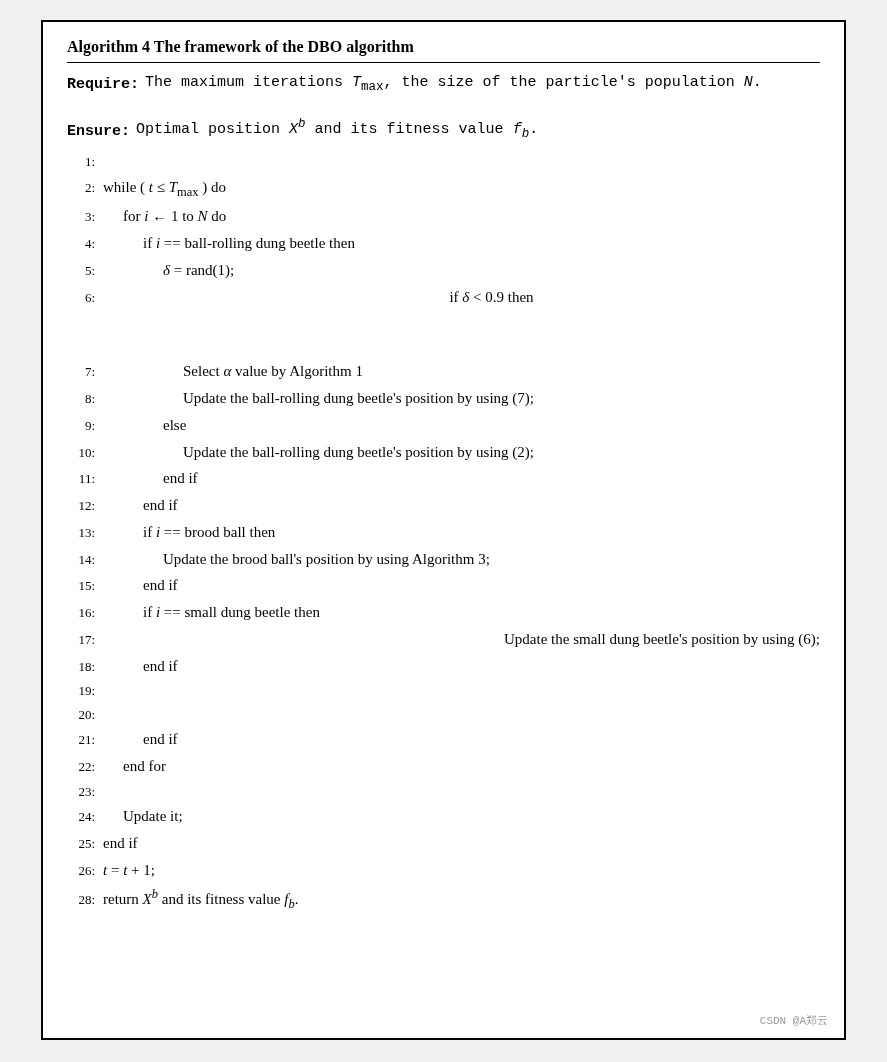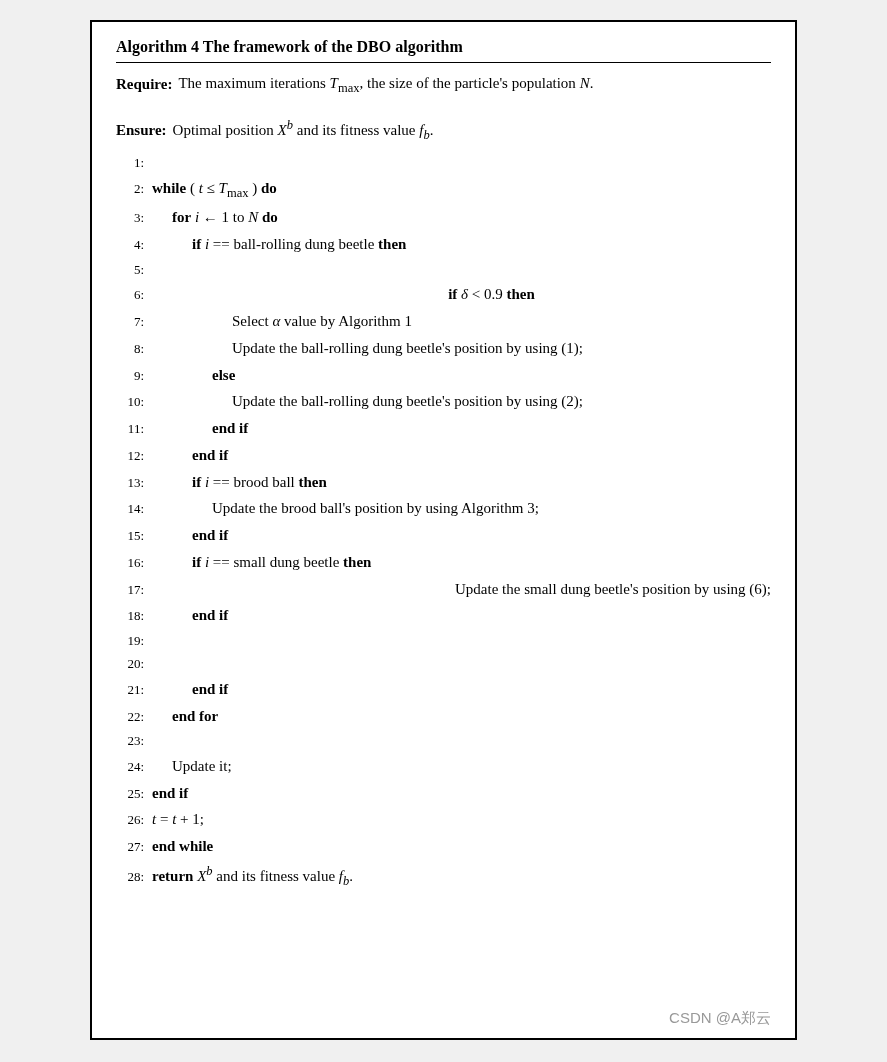--- a/index.html
+++ b/index.html
@@ -14,21 +14,21 @@
       justify-content: center;
       align-items: flex-start;
       padding: 20px;
       font-family: 'Times New Roman', Times, serif;
       font-size: 15px;
     }
 
     .algorithm-box {
       background: #ffffff;
       border: 2px solid #000000;
-      width: 707px;
+      width: 805px;
       min-height: 1020px;
       padding: 16px 24px 24px 24px;
       position: relative;
     }
 
     .algorithm-header {
       border-bottom: 1.5px solid #000000;
       padding-bottom: 6px;
       margin-bottom: 8px;
     }
@@ -57,36 +57,37 @@
       font-size: 13px;
       color: #000;
       flex-shrink: 0;
     }
 
     .line-content {
       flex: 1;
     }
 
     .keyword-bold {
-      font-weight: bold;
+      font-weight: normal;
     }
 
     .watermark {
       position: absolute;
       bottom: 10px;
-      right: 24px;
-      font-size: 15px;
+      right: 16px;
+      font-size: 11px;
       color: #999;
-      font-family: Liberation Sans, sans-serif;
+      font-family: Liberation Mono, monospace;
     }
 
     .require-line {
       display: flex;
-      align-items: center;
+      align-items: flex-end;
       margin-bottom: 2px;
+      font-family: Liberation Mono, monospace;
     }
 
     .require-label {
       font-weight: bold;
       margin-right: 6px;
       flex-shrink: 0;
     }
 
     
     .math-italic {
@@ -131,32 +132,33 @@
         <div class="line">
           <span class="line-number">3:</span>
           <span class="line-content" style="padding-left: 20px;"><span class="keyword-bold">for</span> <span class="math-italic">i</span> ← 1 to <span class="math-italic">N</span> <span class="keyword-bold">do</span></span>
         </div>
         <div class="line">
           <span class="line-number">4:</span>
           <span class="line-content" style="padding-left: 40px;"><span class="keyword-bold">if</span> <span class="math-italic">i</span> == ball-rolling dung beetle <span class="keyword-bold">then</span></span>
         </div>
         <div class="line">
           <span class="line-number">5:</span>
+          <span class="line-content" style="padding-left: 60px;"><span class="math-italic">δ</span> = rand(1);</span>
         </div>
         <div class="line">
           <span class="line-number">6:</span>
           <span class="line-content" style="padding-left: 60px; text-align: center;"><span class="keyword-bold">if</span> <span class="math-italic">δ</span> &lt; 0.9 <span class="keyword-bold">then</span></span>
         </div>
         <div class="line">
           <span class="line-number">7:</span>
-          <span class="line-content" style="padding-left: 80px;">Select <span class="math-italic">α</span> value by Algorithm 1</span>
+          <span class="line-content" style="padding-left: 80px; margin-top: 48px;">Select <span class="math-italic">α</span> value by Algorithm 1</span>
         </div>
         <div class="line">
           <span class="line-number">8:</span>
-          <span class="line-content" style="padding-left: 80px;">Update the ball-rolling dung beetle's position by using (1);</span>
+          <span class="line-content" style="padding-left: 80px;">Update the ball-rolling dung beetle's position by using (7);</span>
         </div>
         <div class="line">
           <span class="line-number">9:</span>
           <span class="line-content" style="padding-left: 60px;"><span class="keyword-bold">else</span></span>
         </div>
         <div class="line">
           <span class="line-number">10:</span>
           <span class="line-content" style="padding-left: 80px;">Update the ball-rolling dung beetle's position by using (2);</span>
         </div>
         <div class="line">
@@ -214,24 +216,20 @@
         </div>
         <div class="line">
           <span class="line-number">25:</span>
           <span class="line-content" style=""><span class="keyword-bold">end if</span></span>
         </div>
         <div class="line">
           <span class="line-number">26:</span>
           <span class="line-content" style=""><span class="math-italic">t</span> = <span class="math-italic">t</span> + 1;</span>
         </div>
         <div class="line">
-          <span class="line-number">27:</span>
-          <span class="line-content" style=""><span class="keyword-bold">end while</span></span>
-        </div>
-        <div class="line">
           <span class="line-number">28:</span>
           <span class="line-content" style=""><span class="keyword-bold">return</span> <span class="math-italic">X</span><sup><span class="math-italic">b</span></sup> and its fitness value <span class="math-italic">f</span><sub><span class="math-italic">b</span></sub>.</span>
         </div>
       </div>
 
   </div>
 
   <div class="watermark">CSDN @A郑云</div>
 </div>
 

